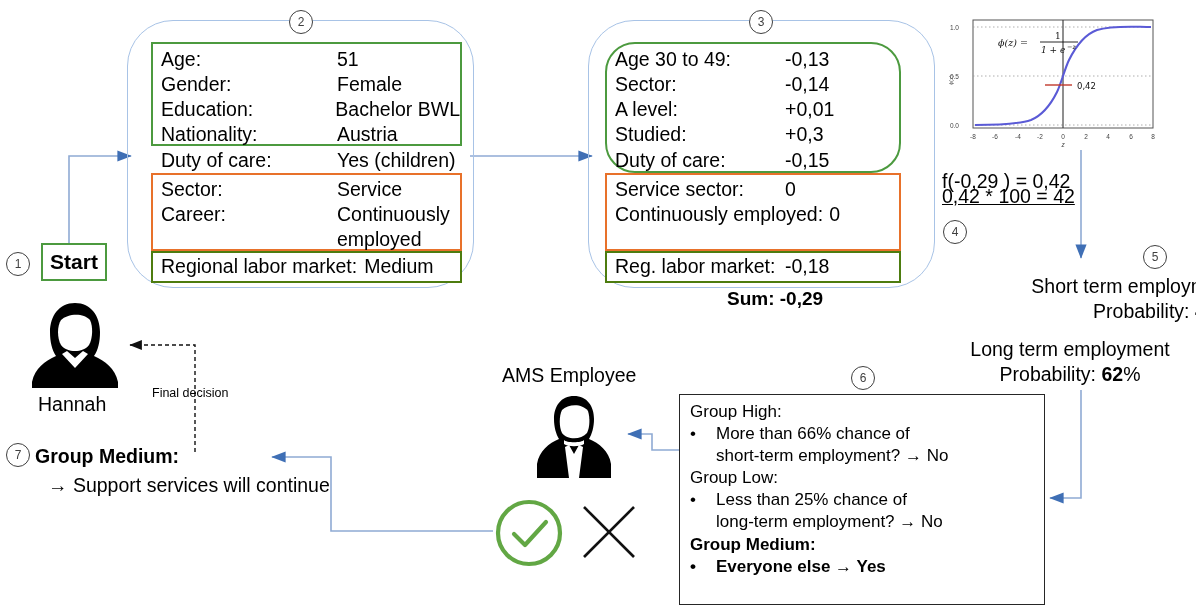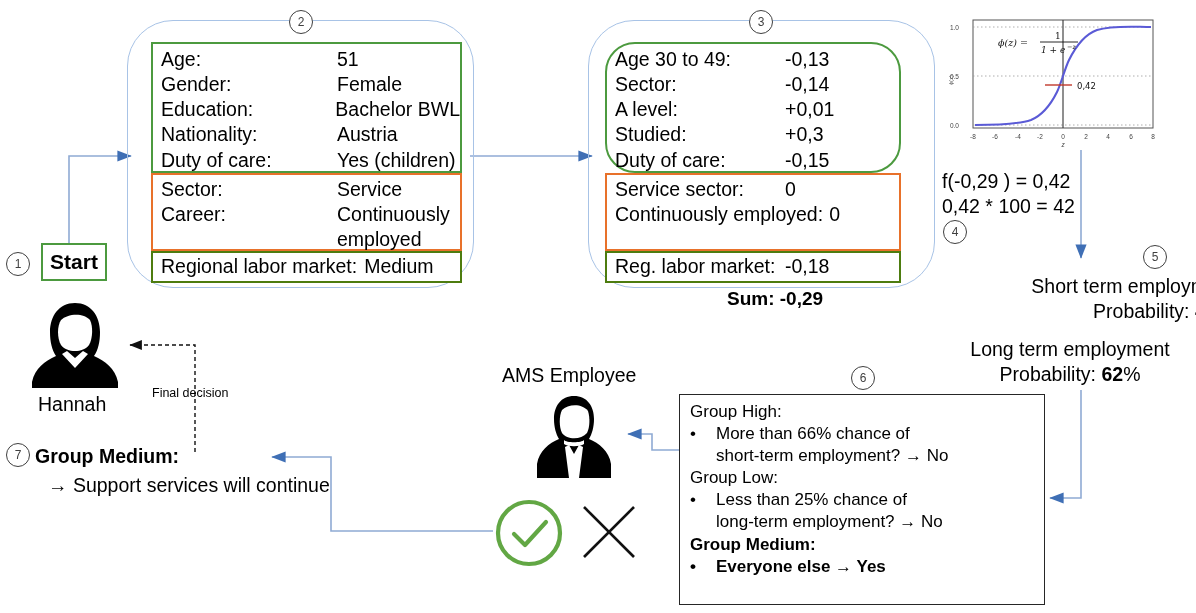--- a/index.html
+++ b/index.html
@@ -67,21 +67,21 @@
 </svg>
 
 <div class="group-round" style="left:127px;top:20px;width:345px;height:266px;"></div>
 <div class="group-round" style="left:588px;top:20px;width:345px;height:266px;"></div>
 
 <div class="step-circle" style="left:6px;top:252px;">1</div>
 <div class="startbox" style="left:41px;top:243px;width:66px;height:38px;">Start</div>
 
 <div class="step-circle" style="left:289px;top:10px;">2</div>
 
-<div class="fbox green b2" style="left:151px;top:42px;width:311px;height:131px;padding:3px 0 0 8px;">
+<div class="fbox green b2" style="left:151px;top:42px;width:311px;height:104px;padding:3px 0 0 8px;">
   <div class="row">
     <span class="k">Age:</span>
     <span class="v">51</span>
   </div>
   <div class="row">
     <span class="k">Gender:</span>
     <span class="v">Female</span>
   </div>
   <div class="row">
     <span class="k">Education:</span>
@@ -200,21 +200,21 @@
     <text x="122" y="131" font-size="6.5" fill="#444" text-anchor="middle">0</text>
     <text x="145" y="131" font-size="6.5" fill="#444" text-anchor="middle">2</text>
     <text x="167" y="131" font-size="6.5" fill="#444" text-anchor="middle">4</text>
     <text x="190" y="131" font-size="6.5" fill="#444" text-anchor="middle">6</text>
     <text x="212" y="131" font-size="6.5" fill="#444" text-anchor="middle">8</text>
     <text x="122" y="139" font-size="6.5" fill="#444" text-anchor="middle" font-style="italic">z</text>
   </svg>
 </div>
 
 <div class="plain" style="left:942px;top:169px;">f(-0,29 ) = 0,42</div>
-<div class="plain" style="left:942px;top:194px;">0,42 * 100 = 42</div>
+<div class="plain" style="left:942px;top:184px;text-decoration:underline;">0,42 * 100 = 42</div>
 <div class="step-circle" style="left:943px;top:220px;">4</div>
 
 <div class="step-circle" style="left:1143px;top:245px;">5</div>
 
 <div class="txt-blk ctr" style="left:994px;top:274px;width:240px;text-align:right;">
   <div>Short term employment</div>
   <div>
     <span>Probability: </span><span class="bld">42</span><span>%</span>
   </div>
 </div>

